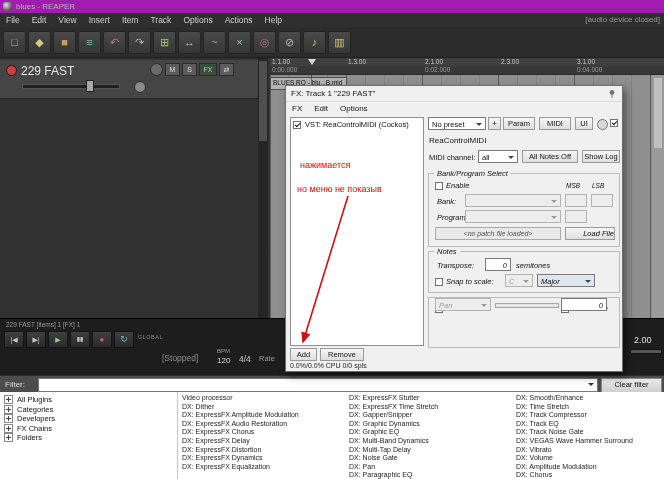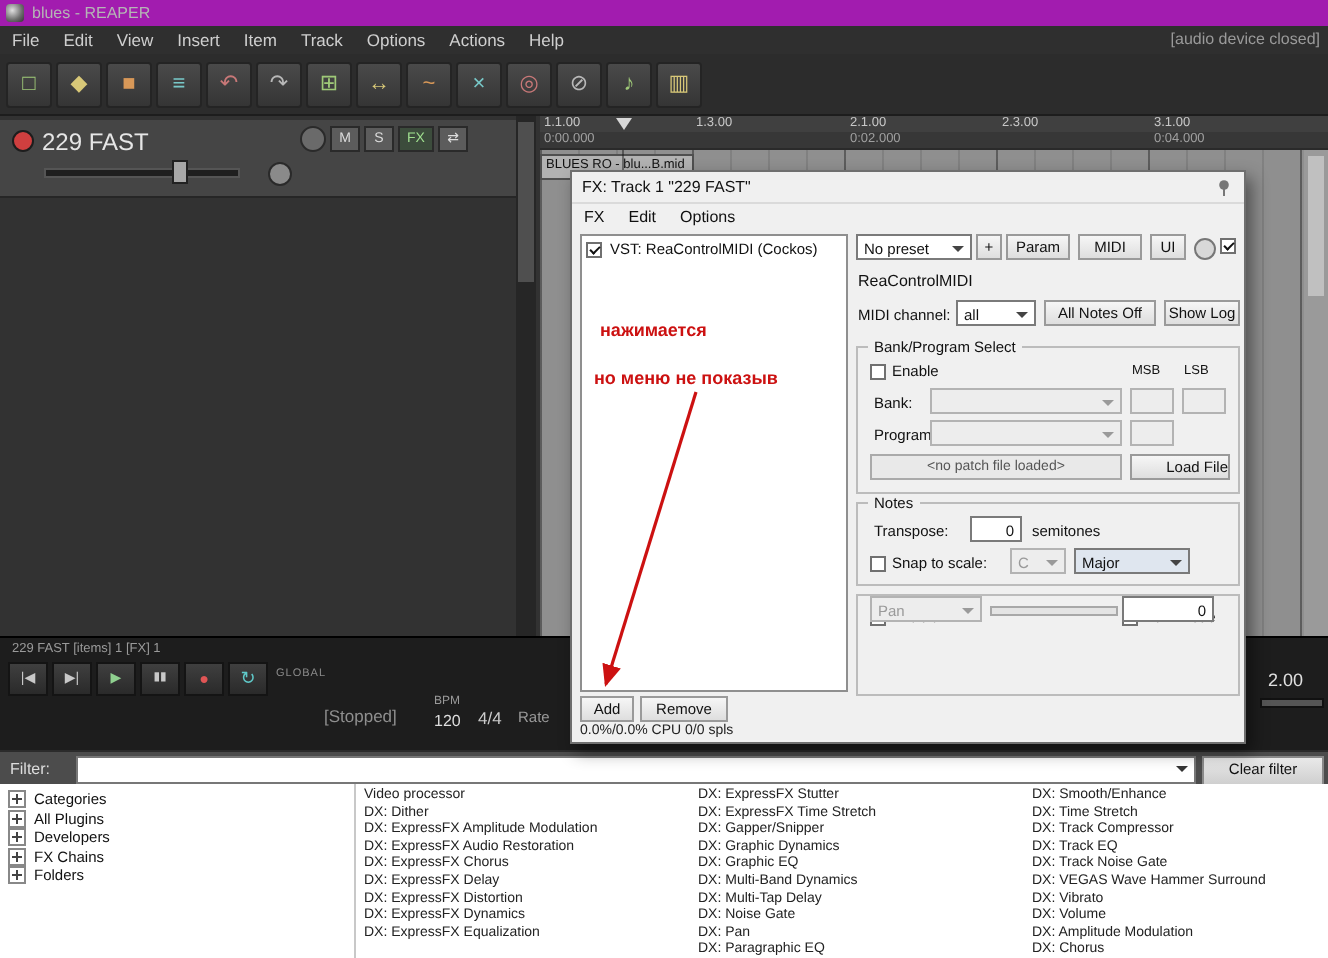--- a/index.html
+++ b/index.html
@@ -103,30 +103,30 @@
   .combo{position:absolute;background:#fff;border:1px solid #7a7a7a;font-size:7.5px;color:#111;
          padding:2px 10px 0 3px;overflow:hidden;white-space:nowrap;box-sizing:border-box;height:13px;}
   .combo::after{content:"";position:absolute;right:3px;top:5px;border:3px solid transparent;border-top-color:#444;}
   .combo.disabled{background:#ededed;color:#9a9a9a;border-color:#b3b3b3;}
   .combo.disabled::after{border-top-color:#9a9a9a;}
   .btn{position:absolute;background:linear-gradient(#f6f6f6,#dedede);border:1px solid #9a9a9a;font-size:7.5px;color:#111;
        text-align:center;line-height:11px;height:13px;box-sizing:border-box;}
   .cb{width:8px;height:8px;background:#fff;border:1px solid #707070;display:inline-block;position:relative;flex:none;box-sizing:border-box;}
   .cb.checked::after{content:"";position:absolute;left:1px;top:1px;width:4px;height:2px;border-left:1px solid #111;border-bottom:1px solid #111;transform:rotate(-45deg);}
   .cbrow{position:absolute;display:flex;align-items:center;gap:3px;font-size:7.5px;color:#111;white-space:nowrap;}
-  .groupbox{position:absolute;border:1px solid #bcbcbc;}
+  .groupbox{position:absolute;border:1px solid #bcbcbc;font-style:italic;}
   .legend{position:absolute;top:-5px;left:5px;background:#f0f0f0;padding:0 3px;font-size:7.5px;color:#111;white-space:nowrap;}
   .valbox{position:absolute;background:#fff;border:1px solid #7a7a7a;font-size:7.5px;color:#111;text-align:right;
           padding:2px 3px 0 0;height:13px;box-sizing:border-box;}
   .sunken{position:absolute;background:#e9e9e9;border:1px solid #aaa;font-size:7px;color:#555;text-align:center;
           padding-top:2px;height:13px;box-sizing:border-box;overflow:hidden;white-space:nowrap;}
   .groove{position:absolute;height:3px;background:#e4e4e4;border:1px solid #a8a8a8;}
   .knobicon{width:9px;height:9px;border-radius:50%;background:#d8d8d8;border:1px solid #777;position:absolute;}
   .ccrow{position:absolute;left:0;top:0;width:192px;}
-  .red1,.red2{position:absolute;font-size:9px;font-weight:bold;color:#cc1111;white-space:nowrap;z-index:6;}
+  .red1,.red2{position:absolute;font-size:9px;font-weight:normal;color:#cc1111;white-space:nowrap;z-index:6;}
   .arrowsvg{position:absolute;left:0;top:0;z-index:5;pointer-events:none;}
   .cpu{left:4px;top:276px;font-size:7px;color:#222;white-space:nowrap;}
 </style>
 </head>
 <body>
 
 <div class="app">
 
   <div class="abs titlebar">
     <div class="abs appicon"></div>
@@ -230,25 +230,25 @@
   <div class="abs filterbar">
     <span class="abs filterlbl">Filter:</span>
     <div class="abs filtercombo"></div>
     <div class="abs clearbtn">Clear filter</div>
   </div>
 
   <div class="abs browser">
     <div class="abs tree">
         <div class="treerow">
         <span class="plusbox"></span>
-        <span>Categories</span>
+        <span>All Plugins</span>
       </div>
         <div class="treerow">
         <span class="plusbox"></span>
-        <span>All Plugins</span>
+        <span>Categories</span>
       </div>
         <div class="treerow">
         <span class="plusbox"></span>
         <span>Developers</span>
       </div>
         <div class="treerow">
         <span class="plusbox"></span>
         <span>FX Chains</span>
       </div>
         <div class="treerow">

